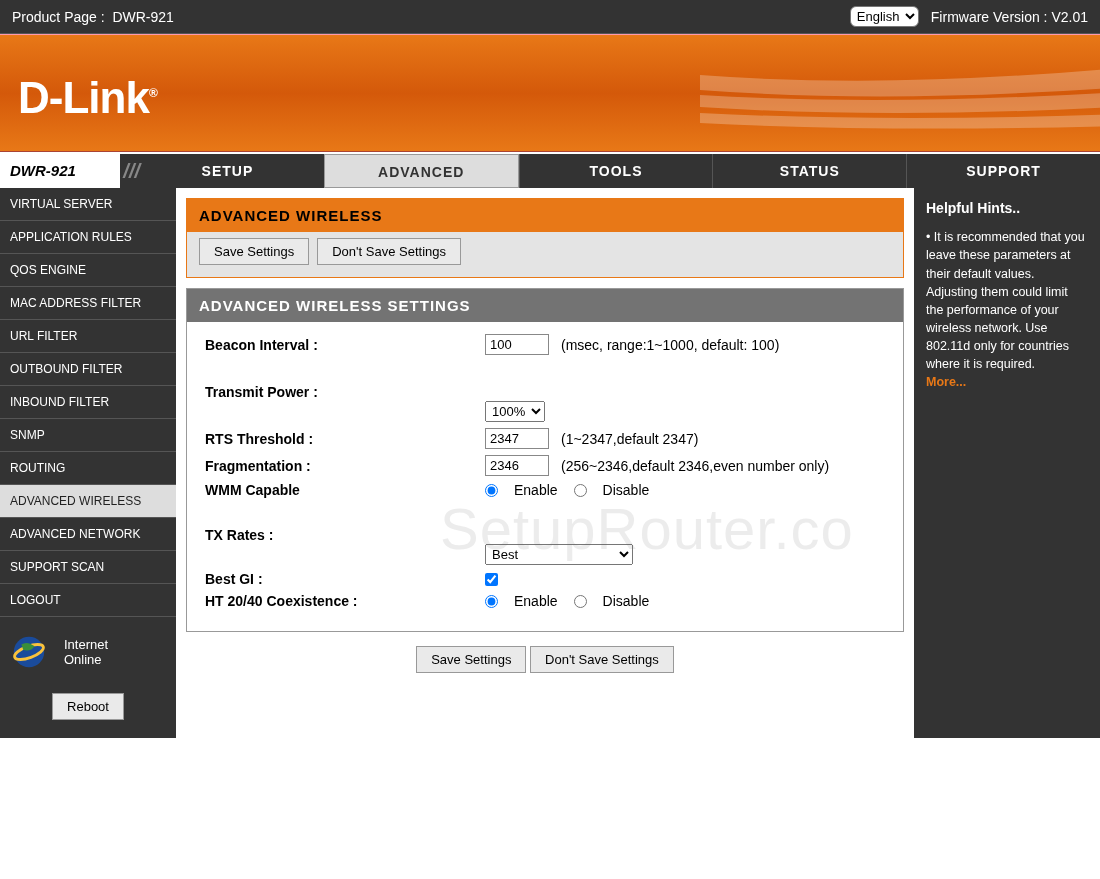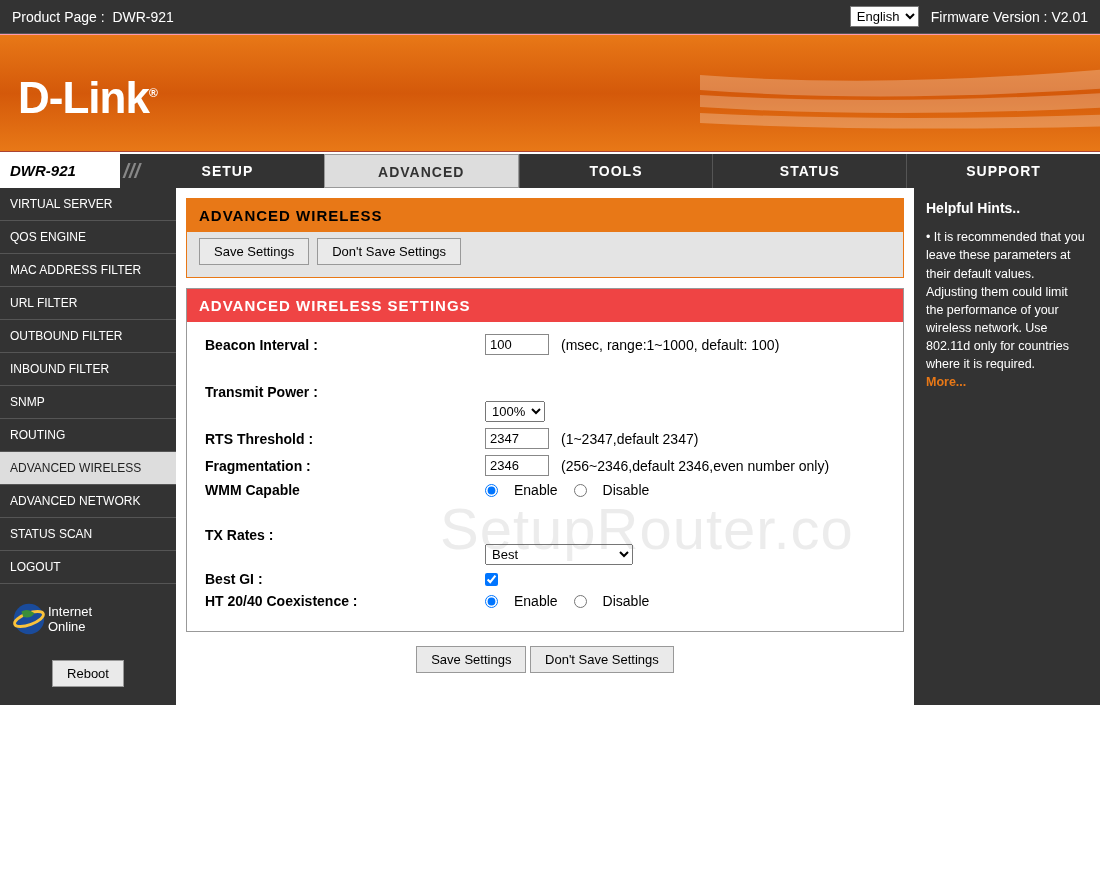--- a/index.html
+++ b/index.html
@@ -1,46 +1,46 @@
 <!DOCTYPE html>
 <html><head>
 <meta charset="utf-8">
 <style>
 * { box-sizing: border-box; margin: 0; padding: 0; }
 body { font-family: Arial, Helvetica, sans-serif; font-size: 13px; background: #fff; color: #000; width: 1100px; }
 .topbar { background: #333; color: #fff; height: 34px; display: flex; align-items: center; padding: 0 12px; border-bottom: 1px solid #555; }
 .topbar-left { flex: 1; font-size: 14px; }
 .topbar-right { display: flex; align-items: center; gap: 12px; font-size: 14px; }
-.lang-select { background: #fff; color: #000; font-size: 13px; padding: 1px 2px; }
+.lang-select { background: #fff; color: #000; font-size: 13px; padding: 1px 2px; border-radius: 6px; }
 .banner { height: 118px; background: linear-gradient(to bottom, #e87817 0%, #d4590a 50%, #e87817 100%); position: relative; border-top: 1px solid #f9a; border-bottom: 1px solid #a43; overflow: hidden; }
 .banner-logo { position: absolute; left: 18px; top: 38px; color: #fff; font-size: 44px; font-weight: bold; font-family: Arial, sans-serif; letter-spacing: -1px; }
 .banner-logo sup { font-size: 12px; vertical-align: super; }
 .banner-swoosh { position: absolute; right: -50px; top: 0; width: 450px; height: 118px; opacity: 0.25; }
 .tabrow { background: #333; height: 36px; display: flex; border-top: 2px solid #fff; }
 .model-tab { background: #fff; color: #000; font-weight: bold; font-style: italic; font-size: 15px; padding: 8px 10px; width: 130px; position: relative; border-right: none; }
 .model-tab::after { content: ""; position: absolute; right: -30px; top: 0; width: 40px; height: 36px; background: #333; }
 .model-slashes { position: absolute; right: -10px; top: 6px; color: #888; font-size: 20px; font-weight: bold; font-style: italic; z-index: 2; }
 .main-tab { flex: 1; text-align: center; color: #fff; font-weight: bold; letter-spacing: 1px; font-size: 14px; padding: 9px 0; border-left: 1px solid #555; cursor: pointer; }
 .main-tab.active { background: #ddd; color: #333; border: 1px solid #999; }
 .layout { display: flex; }
 .sidebar { width: 176px; background: #333; }
 .side-item { color: #fff; font-size: 12px; padding: 9px 10px; border-bottom: 1px solid #555; cursor: pointer; }
 .side-item.active { background: #ddd; color: #222; }
-.side-status { padding: 16px 10px; display: flex; align-items: center; gap: 0; color: #fff; font-size: 13px; }
+.side-status { padding: 16px 10px; display: flex; align-items: center; gap: 16px; color: #fff; font-size: 13px; }
 .globe-icon { width: 38px; height: 38px; }
 .reboot-wrap { text-align: center; padding: 6px 0 18px; }
 .btn { background: #eaeaea; border: 1px solid #999; padding: 5px 14px; font-size: 13px; cursor: pointer; font-family: inherit; }
 .content-area { flex: 1; display: flex; }
 .main-col { flex: 1; padding: 10px; background: #fff; }
 .orange-box { border: 1px solid #e87817; margin-bottom: 10px; }
 .orange-title { background: #e87817; color: #000; font-weight: bold; font-size: 15px; letter-spacing: 1px; padding: 8px 12px; }
 .warn-text { background: #e4e4e4; color: #333; font-size: 14px; padding: 10px 12px; line-height: 1.4; }
 .btnrow { background: #e4e4e4; padding: 6px 12px 12px; display: flex; gap: 8px; }
 .settings-box { border: 1px solid #999; margin-bottom: 14px; }
-.dark-title { background: #ef4444; color: #fff; font-weight: bold; font-size: 15px; letter-spacing: 1px; padding: 8px 12px; }
+.dark-title { background: #737373; color: #fff; font-weight: bold; font-size: 15px; letter-spacing: 1px; padding: 8px 12px; }
 .form-body { padding: 12px 18px 16px; }
 .form-row { display: flex; align-items: center; margin-bottom: 6px; font-size: 14px; }
 .form-label { width: 280px; font-weight: bold; }
 .txt-input { width: 64px; padding: 2px 4px; font-size: 13px; border: 1px solid #888; }
 .hint { margin-left: 12px; font-size: 14px; }
 .sel { font-size: 13px; padding: 1px 2px; margin-top: 40px; }
 .radio-group { display: flex; align-items: center; gap: 16px; }
 .center-btns { text-align: center; }
 .hints-col { width: 186px; background: #333; color: #fff; padding: 10px 12px; font-size: 12.5px; line-height: 1.45; }
 .hints-title { font-weight: bold; font-size: 14px; margin-bottom: 10px; }
@@ -81,30 +81,31 @@
   <div class="main-tab">SETUP</div>
   <div class="main-tab active">ADVANCED</div>
   <div class="main-tab">TOOLS</div>
   <div class="main-tab">STATUS</div>
   <div class="main-tab">SUPPORT</div>
 </div>
 
 <div class="layout">
   <div class="sidebar">
     <div class="side-item">VIRTUAL SERVER</div>
+    <div class="side-item">APPLICATION RULES</div>
     <div class="side-item">QOS ENGINE</div>
     <div class="side-item">MAC ADDRESS FILTER</div>
     <div class="side-item">URL FILTER</div>
     <div class="side-item">OUTBOUND FILTER</div>
     <div class="side-item">INBOUND FILTER</div>
     <div class="side-item">SNMP</div>
     <div class="side-item">ROUTING</div>
     <div class="side-item active">ADVANCED WIRELESS</div>
     <div class="side-item">ADVANCED NETWORK</div>
-    <div class="side-item">STATUS SCAN</div>
+    <div class="side-item">SUPPORT SCAN</div>
     <div class="side-item">LOGOUT</div>
     <div class="side-status">
       <svg class="globe-icon" viewBox="0 0 40 40">
         <circle cx="20" cy="20" r="16" fill="#1a4b9b"></circle>
         <ellipse cx="20" cy="20" rx="16" ry="6" fill="none" stroke="#f9c23c" stroke-width="3" transform="rotate(-20 20 20)"></ellipse>
         <path d="M12 12 Q 18 8 26 14 Q 22 20 14 18 Z" fill="#3a8e3a"></path>
       </svg>
       <div>
         <div>Internet</div>
         <div>Online</div>

